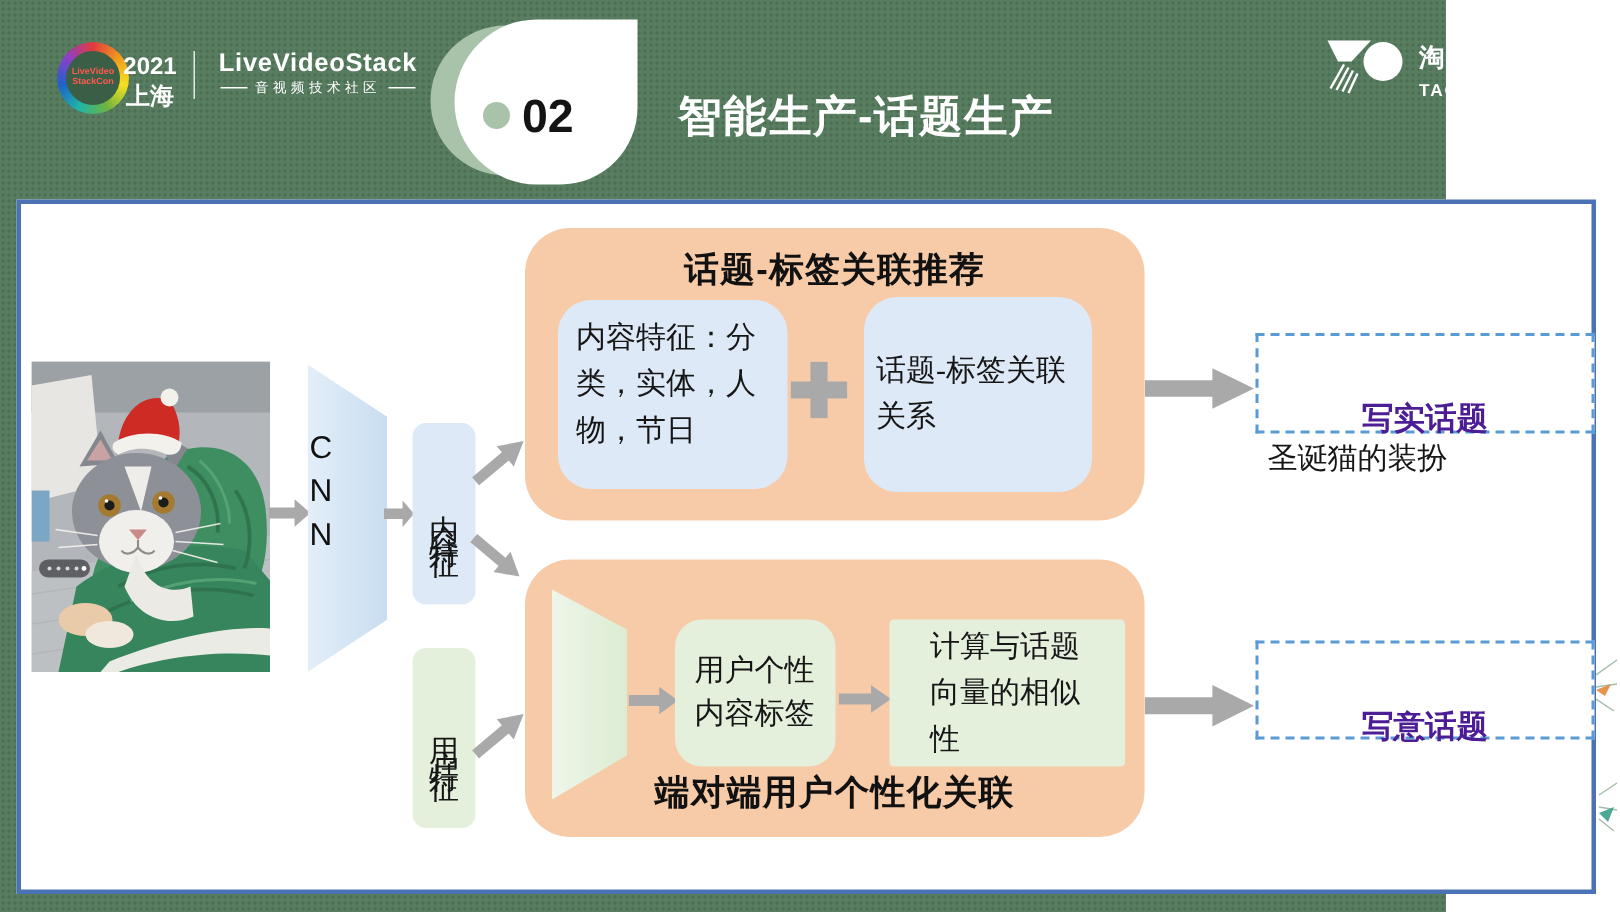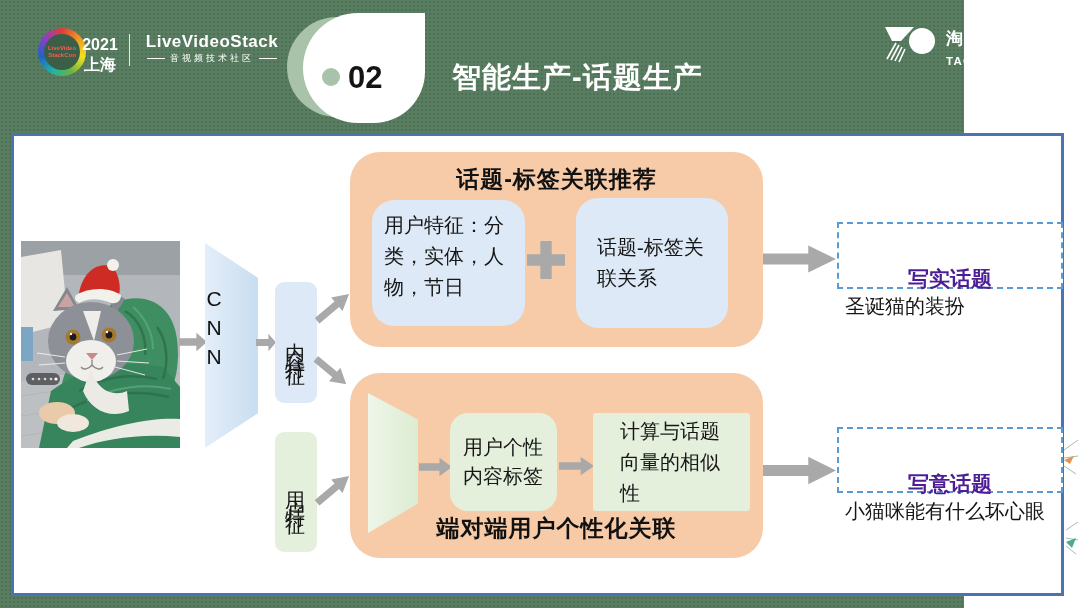--- a/index.html
+++ b/index.html
@@ -186,43 +186,42 @@
 
   <div class="vbox cjk" style="left:275px;top:282px;width:42px;height:121px;background:#dde9f6;">内容特征</div>
   <div class="vbox cjk" style="left:275px;top:432px;width:42px;height:120px;background:#e4f0dc;">用户特征</div>
 
   <div class="arrow" style="left:312px;top:297px;width:42px;height:21px;transform:rotate(-40deg);"></div>
   <div class="arrow" style="left:311px;top:361px;width:40px;height:21px;transform:rotate(40deg);"></div>
   <div class="arrow" style="left:312px;top:479px;width:42px;height:21px;transform:rotate(-40deg);"></div>
 
   <div class="flow-box" style="left:350px;top:152px;width:413px;height:195px;"></div>
   <div class="flow-title" style="left:350px;top:164px;">话题-标签关联推荐</div>
-  <div class="inner-box cjk" style="left:372px;top:200px;width:153px;height:126px;background:#dde9f6;border-radius:22px;padding:10px 12px;">用户特征：分类，实体，人物，节日</div>
+  <div class="inner-box cjk" style="left:372px;top:200px;width:153px;height:126px;background:#dde9f6;border-radius:22px;padding:10px 12px;">内容特征：分类，实体，人物，节日</div>
   <div class="plus-icon"></div>
-  <div class="inner-box cjk" style="left:576px;top:198px;width:152px;height:130px;background:#dde9f6;border-radius:22px;padding:0 21px;display:flex;align-items:center;">话题-标签关联关系</div>
+  <div class="inner-box cjk" style="left:576px;top:198px;width:152px;height:130px;background:#dde9f6;border-radius:22px;padding:0 8px;display:flex;align-items:center;">话题-标签关联关系</div>
 
   <div class="flow-box" style="left:350px;top:373px;width:413px;height:185px;"></div>
   <div class="trap" style="left:368px;top:393px;width:50px;height:140px;
        clip-path:polygon(0 0,100% 19%,100% 79%,0 100%);background:linear-gradient(90deg,#eef6e9,#dcecd2);"></div>
   <div class="arrow" style="left:419px;top:456px;width:33px;height:22px;"></div>
   <div class="inner-box cjk" style="left:450px;top:413px;width:107px;height:98px;background:#e4f0dc;border-radius:18px;padding:0 13px;display:flex;align-items:center;line-height:29px;">用户个性内容标签</div>
   <div class="arrow" style="left:559px;top:455px;width:35px;height:22px;"></div>
   <div class="inner-box cjk" style="left:593px;top:413px;width:157px;height:98px;background:#e4f0dc;border-radius:3px;padding:0 27px;display:flex;align-items:center;">计算与话题向量的相似性</div>
   <div class="flow-title" style="left:350px;top:513px;">端对端用户个性化关联</div>
 
   <div class="arrow" style="left:763px;top:243px;width:73px;height:32px;"></div>
   <div class="arrow" style="left:763px;top:454px;width:73px;height:33px;"></div>
 
   <div class="dashed-box" style="left:837px;top:222px;height:67px;">
     <div class="dashed-title">写实话题</div>
     <div class="dashed-text cjk">圣诞猫的装扮</div>
   </div>
   <div class="dashed-box" style="left:837px;top:427px;height:66px;">
     <div class="dashed-title">写意话题</div>
-    <div class="dashed-text cjk">小猫咪能有什么坏心眼</div>
   </div>
 
   <svg style="position:absolute;left:1064px;top:430px;" width="16" height="170" viewBox="0 0 16 170">
     <g stroke="#8fae94" stroke-width="1" fill="none" opacity="0.8">
       <path d="M0,20 L14,10 M0,28 L14,26 M0,36 L12,44"></path>
       <path d="M2,100 L14,92 M2,108 L14,110 M2,116 L12,124"></path>
     </g>
     <polygon points="0,30 10,26 6,34" fill="#e08a3c" opacity="0.9"></polygon>
     <polygon points="2,112 12,108 8,118" fill="#3aa08a" opacity="0.9"></polygon>
   </svg>

